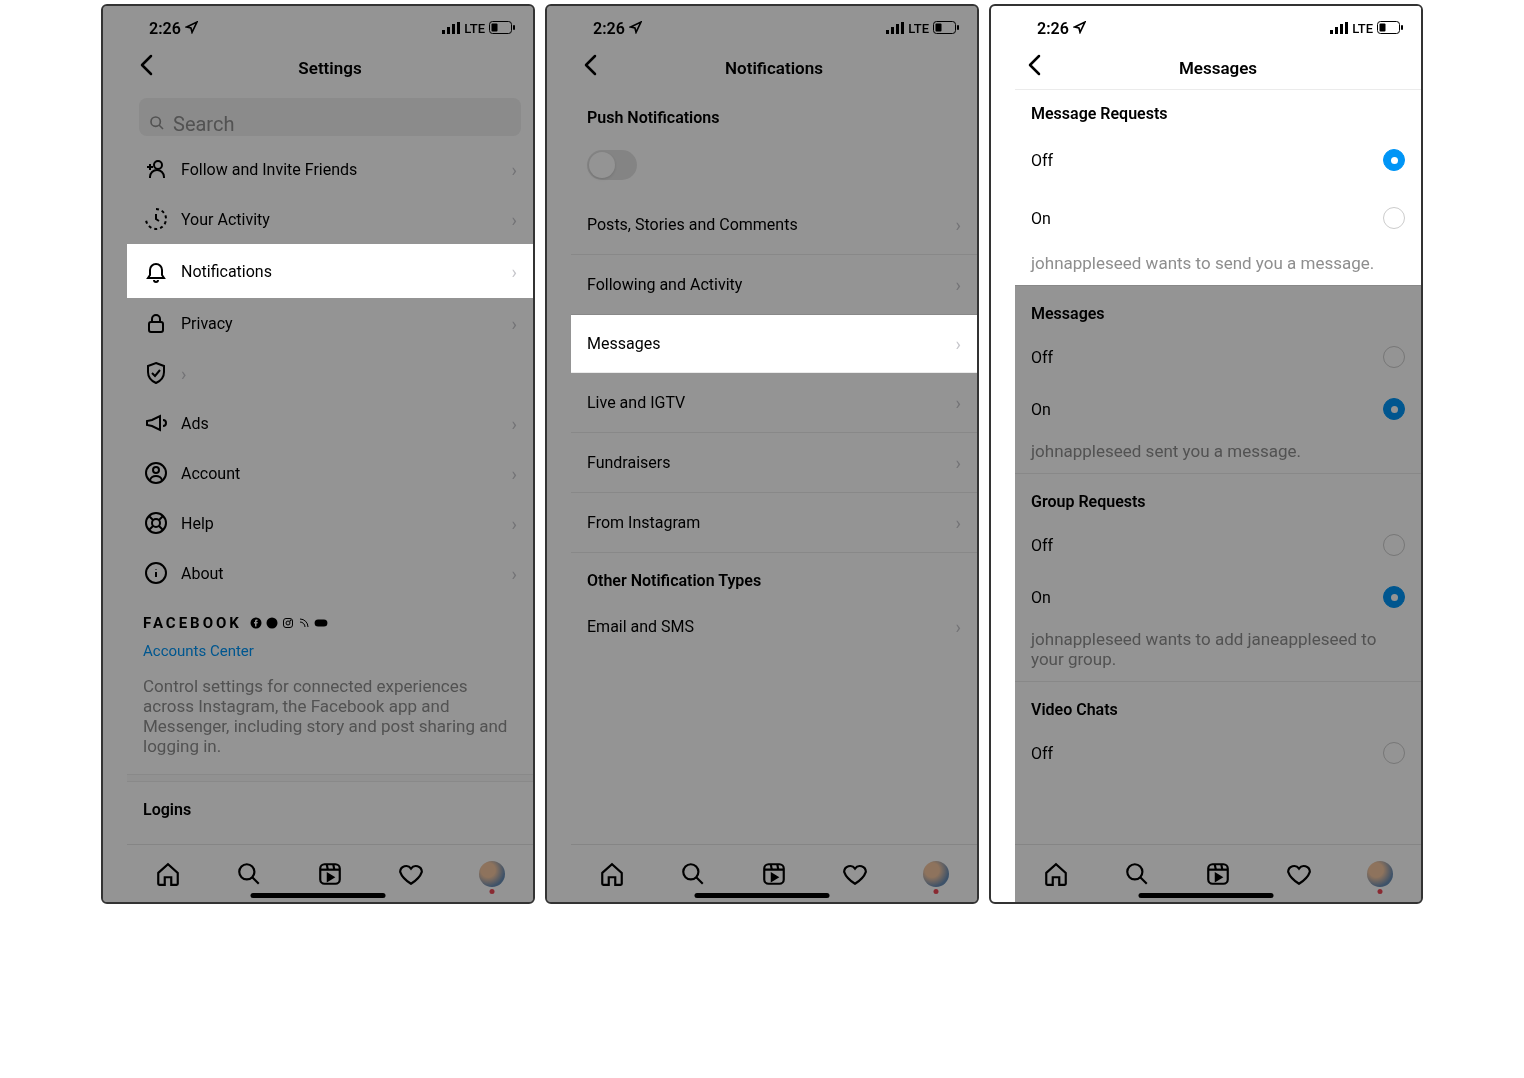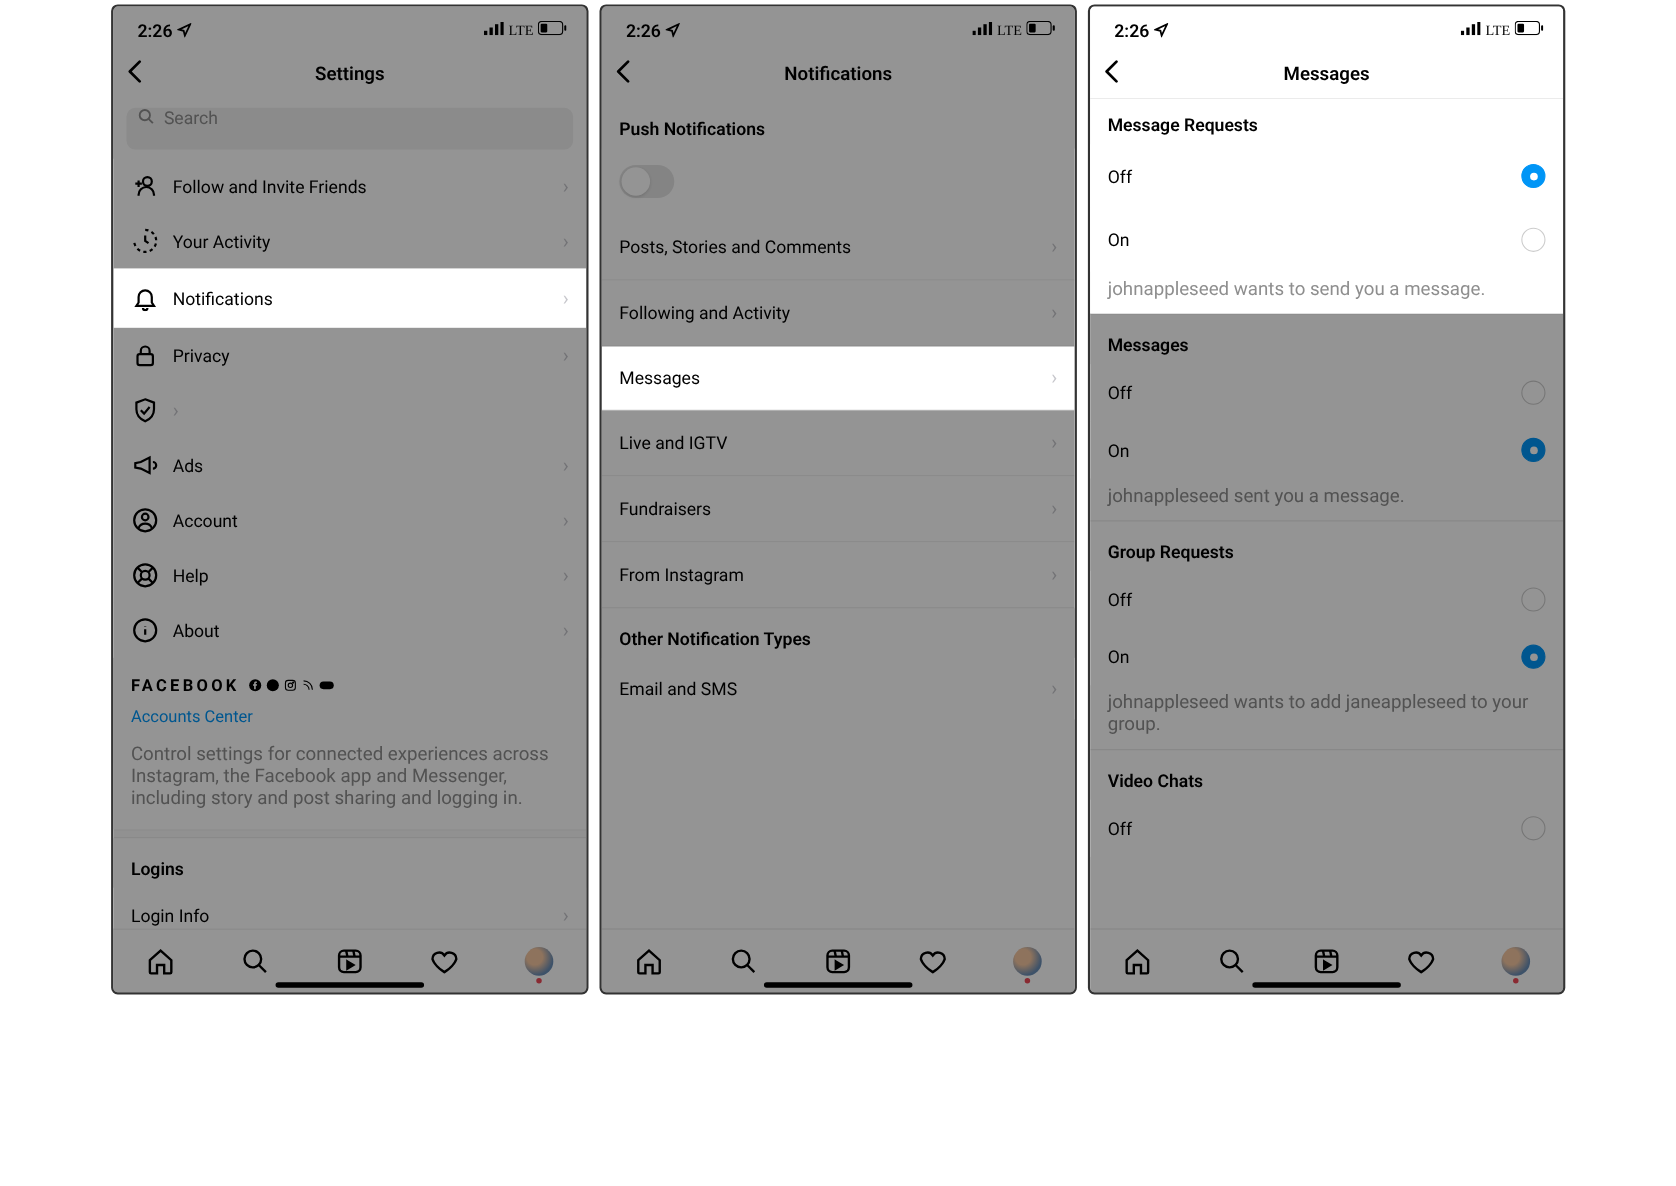--- a/index.html
+++ b/index.html
@@ -18,39 +18,40 @@
     .phone {
       width: 434px;
       height: 900px;
       border: 2px solid #333;
       border-radius: 6px;
       background: #fff;
       display: flex;
       flex-direction: column;
       overflow: hidden;
       position: relative;
+      padding-left: 24px;
     }
     .overlay {
       position: absolute;
       inset: 0;
       background: rgba(0,0,0,0.42);
       pointer-events: none;
       z-index: 10;
     }
     .status-bar {
       display: flex;
       justify-content: space-between;
       align-items: center;
       padding: 8px 18px 4px 22px;
       height: 40px;
       font-weight: 600;
       font-size: 16px;
     }
     .status-left { display: flex; align-items: center; gap: 4px; }
-    .status-right { display: flex; align-items: center; gap: 4px; font-family: Liberation Serif, serif; }
+    .status-right { display: flex; align-items: center; gap: 4px; }
     .nav-header {
       display: flex;
       align-items: center;
       justify-content: center;
       position: relative;
       height: 44px;
       padding: 0 16px;
     }
     .nav-header .back {
       position: absolute;
@@ -60,24 +61,24 @@
     .nav-title {
       font-size: 17px;
       font-weight: 600;
     }
     .search-row {
       margin: 8px 12px;
       height: 38px;
       background: #efefef;
       border-radius: 8px;
       display: flex;
-      align-items: flex-start;
+      align-items: flex-end;
       padding: 0 10px;
       color: #8e8e8e;
-      font-size: 16px;
+      font-size: 20px;
       gap: 8px;
     }
     .row {
       display: flex;
       align-items: center;
       min-height: 50px;
       padding: 0 16px;
       font-size: 16px;
       background: #fff;
       position: relative;

